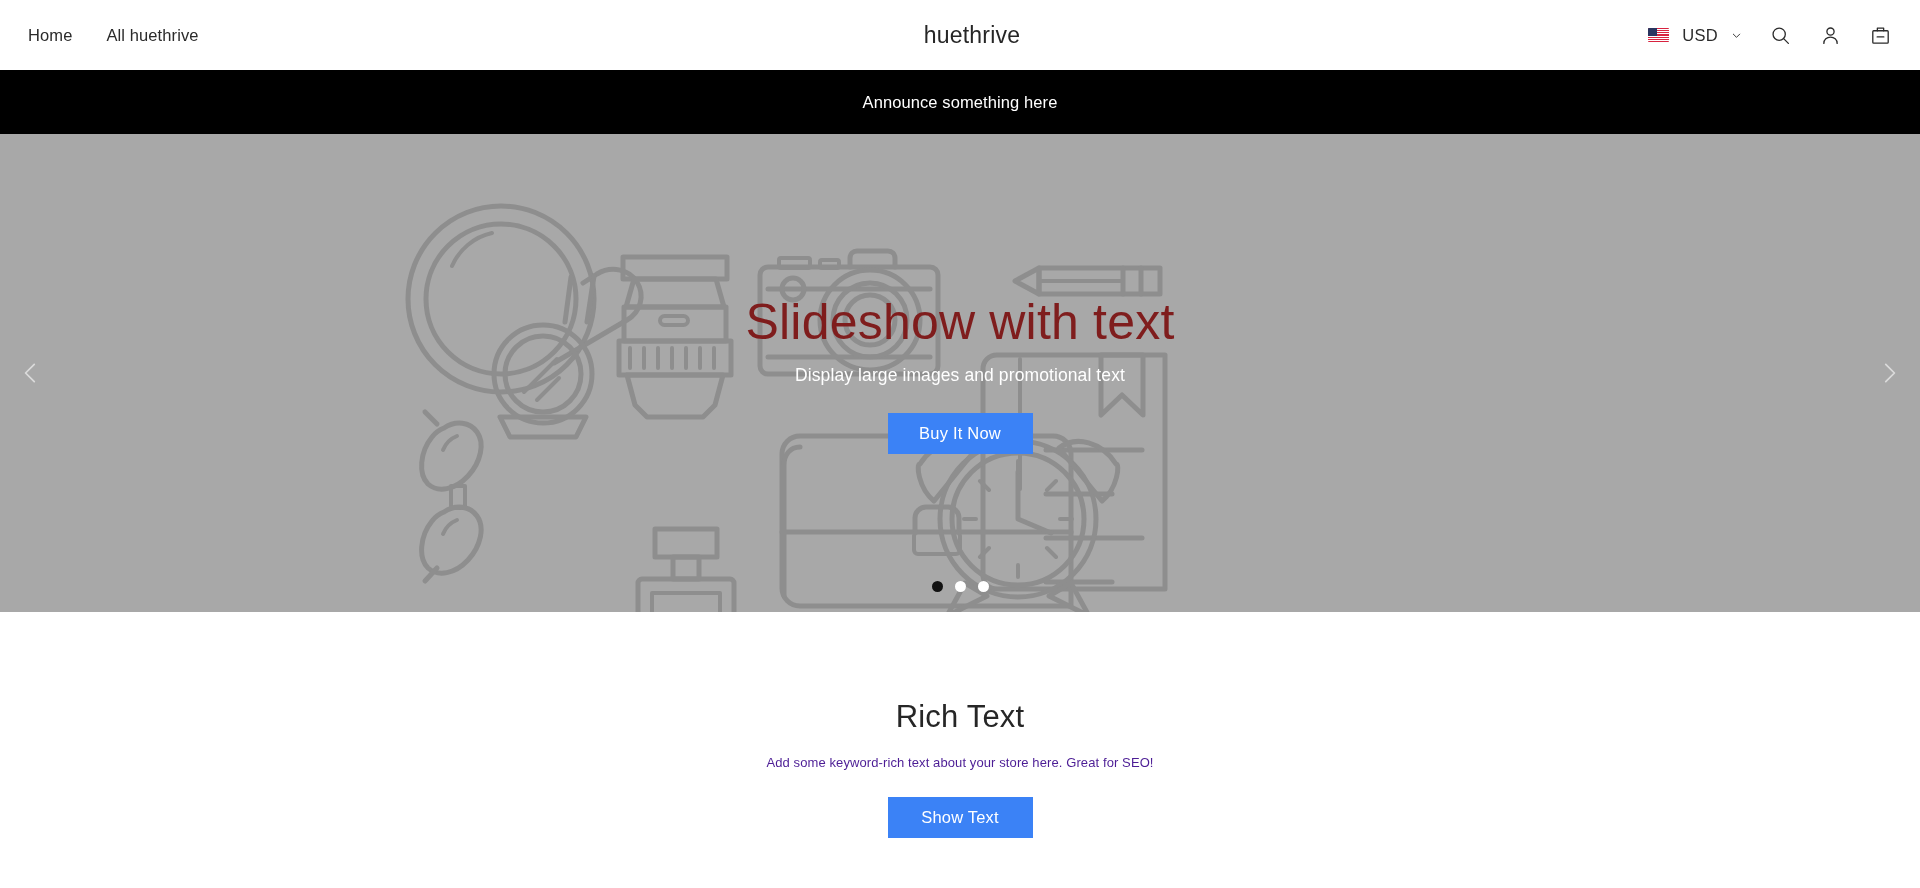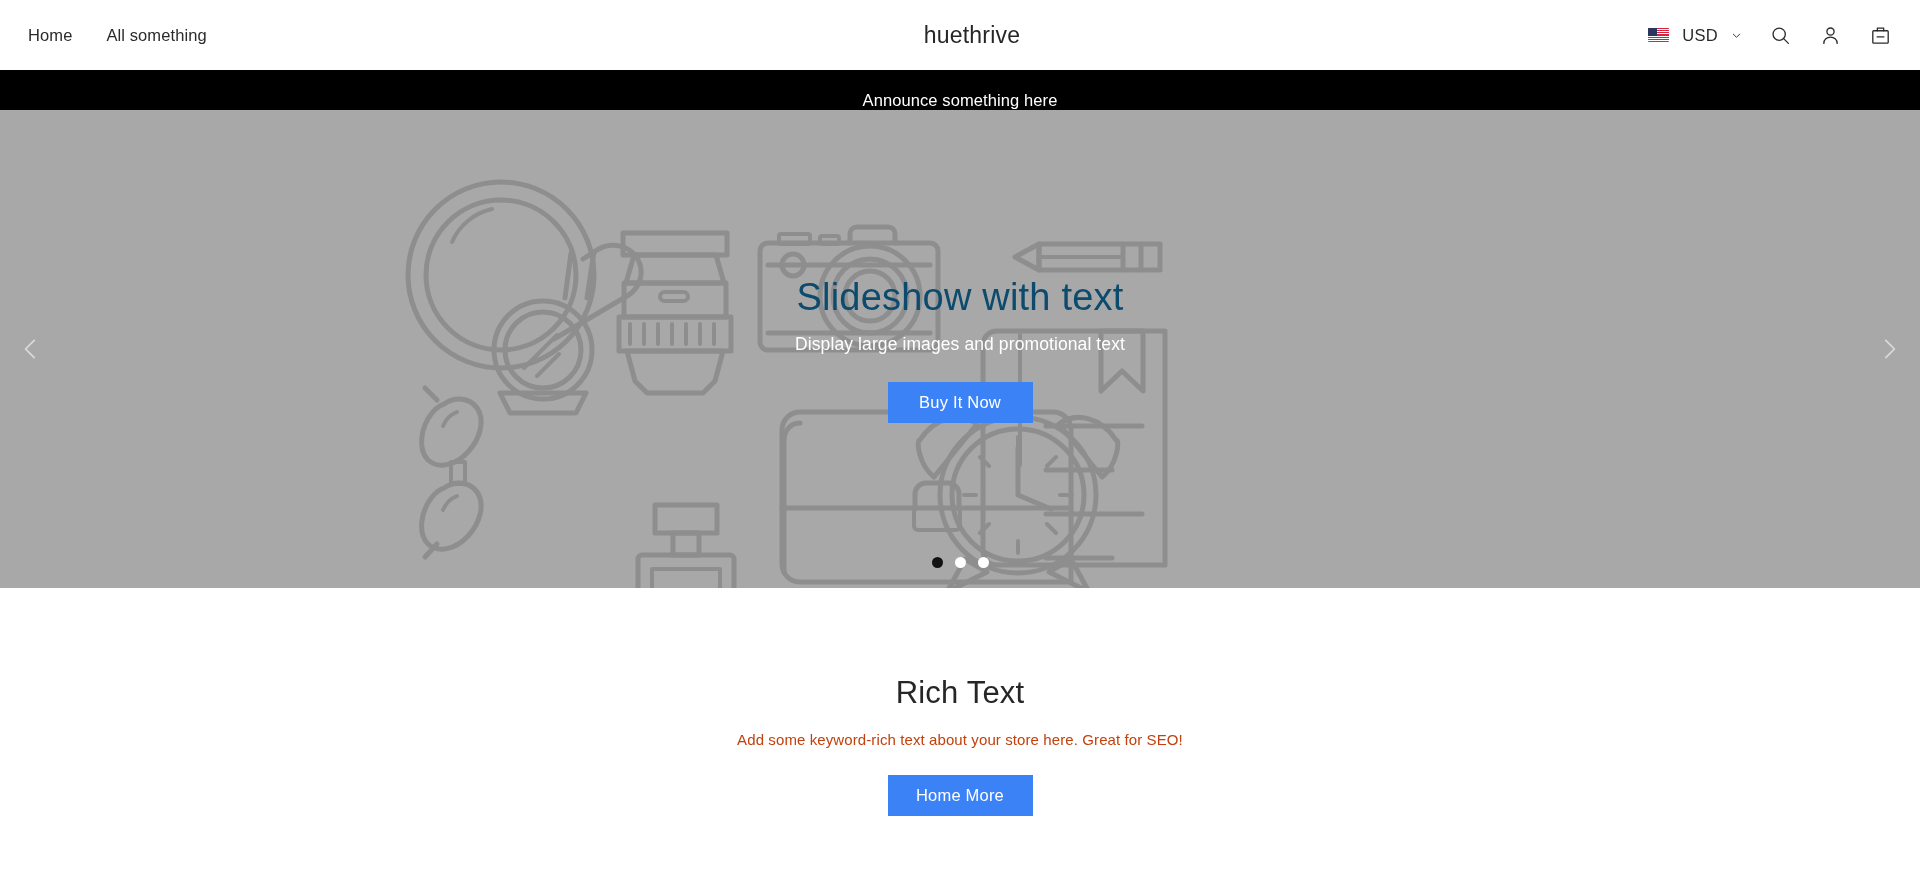--- a/index.html
+++ b/index.html
@@ -80,25 +80,25 @@
   }
   .chev-sm { width: 11px; height: 11px; display: block; }
   .icon-btn {
     width: 24px; height: 24px;
     display: flex; align-items: center; justify-content: center;
     cursor: pointer;
   }
 
   
   .announce {
-    height: 40px;
+    height: 64px;
     background: #000000;
     color: #ffffff;
     display: flex;
-    align-items: flex-end;
+    align-items: center;
     justify-content: center;
     font-size: 16.5px;
     letter-spacing: .1px;
   }
 
   
   .slideshow {
     position: relative;
     height: 478px;
     background: #a8a8a8;
@@ -113,22 +113,22 @@
     position: absolute;
     left: 0; right: 0;
     top: 0; bottom: 0;
     display: flex;
     flex-direction: column;
     align-items: center;
     justify-content: center;
     gap: 0;
   }
   .slide-title {
-    font-size: 38px;
-    color: #0c4a6e;
+    font-size: 50px;
+    color: #7f1d1d;
     font-weight: 400;
     line-height: 1.2;
     letter-spacing: .2px;
     text-align: right;
   }
   .slide-sub {
     font-size: 17.5px;
     color: #ffffff;
     margin-top: 13px;
     letter-spacing: .1px;
@@ -184,35 +184,35 @@
     text-align: center;
   }
   .rt-title {
     font-size: 31px;
     color: #262626;
     font-weight: 400;
     letter-spacing: .2px;
     line-height: 1.2;
   }
   .rt-sub {
-    font-size: 15px;
-    color: #c2410c;
+    font-size: 13px;
+    color: #4c1d95;
     margin-top: 20px;
     letter-spacing: .1px;
   }
   .rt-btn { margin-top: 27px; }
 </style>
 </head>
 <body>
 
 <div class="header">
 
   <nav class="nav-left">
     <a class="nav-link" href="#">Home</a>
-    <a class="nav-link" href="#">All something</a>
+    <a class="nav-link" href="#">All huethrive</a>
   </nav>
 
   <div class="logo">huethrive</div>
 
   <div class="nav-right">
 
     <div class="currency">
       <span class="flag">
         <span class="stripes"></span>
         <span class="canton"></span>
@@ -373,14 +373,14 @@
     <span class="dot active"></span>
     <span class="dot"></span>
     <span class="dot"></span>
   </div>
 
 </section>
 
 <section class="richtext">
   <h2 class="rt-title">Rich Text</h2>
   <p class="rt-sub">Add some keyword-rich text about your store here. Great for SEO!</p>
-  <button class="btn rt-btn">Home More</button>
+  <button class="btn rt-btn">Show Text</button>
 </section>
 
 </body></html>

